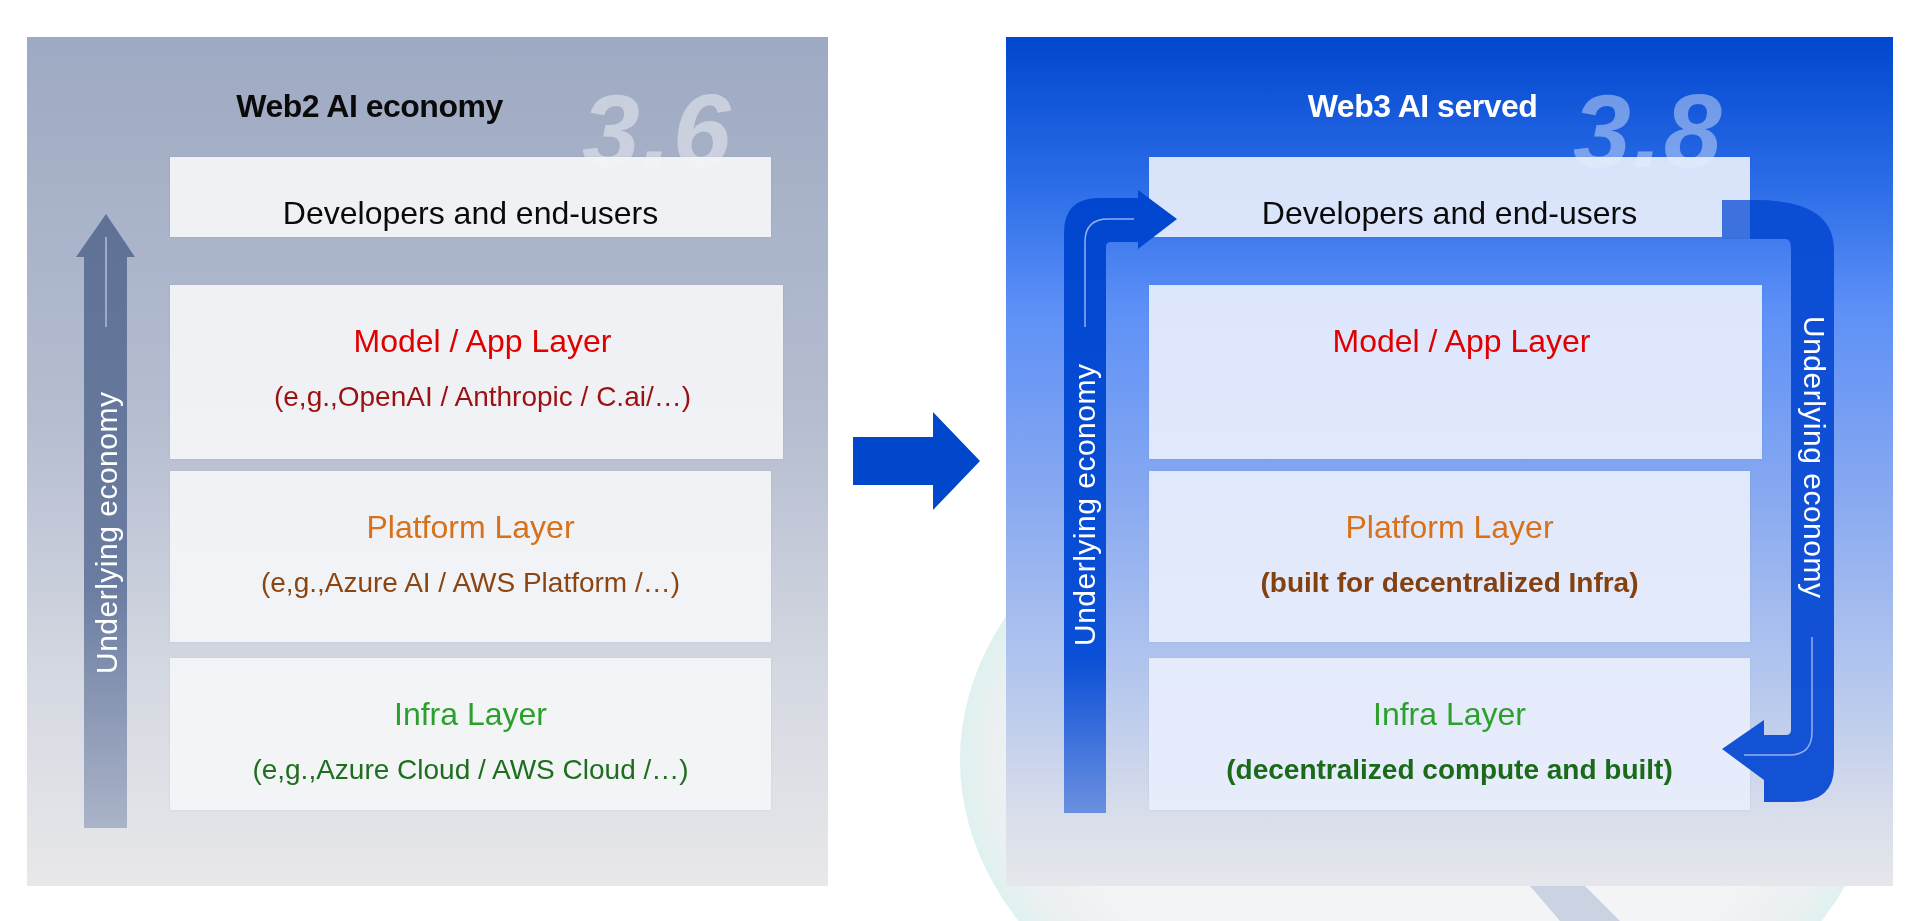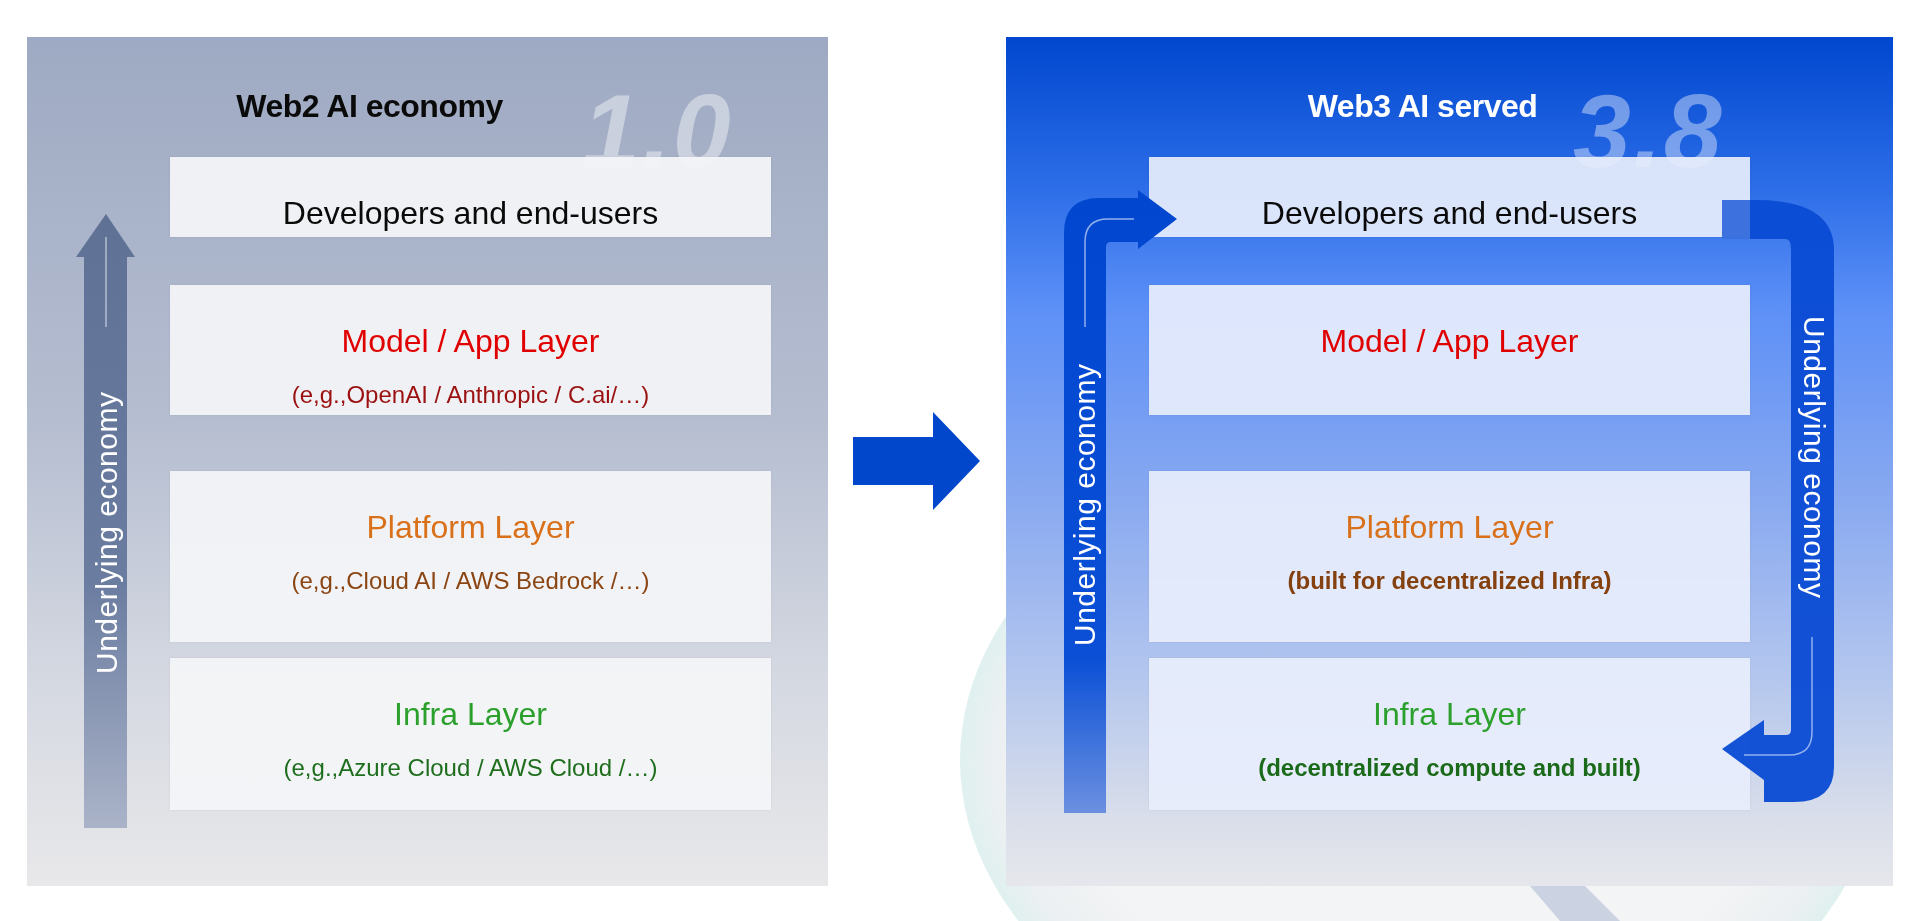--- a/index.html
+++ b/index.html
@@ -26,27 +26,27 @@
   }
   #panel-web2 .watermark { left: 555px; }
   #panel-web3 .watermark { left: 567px; color: rgba(255,255,255,0.40); }
   .layer {
     position: absolute; width: 601px; text-align: center;
     box-shadow: 0 0 2px rgba(0,0,0,0.08);
   }
   #panel-web2 .layer { left: 143px; background: rgba(244,245,248,0.93); }
   #panel-web3 .layer { left: 143px; background: rgba(232,238,252,0.92); }
   .layer.l0 { top: 120px; height: 80px; }
-  .layer.l1 { top: 248px; height: 130px; }
+  .layer.l1 { top: 248px; height: 174px; padding-left: 12px; }
   .layer.l2 { top: 434px; height: 171px; }
   .layer.l3 { top: 621px; height: 152px; }
   .layer-title { display: block; font-size: 32px; line-height: 1; }
   .l0 .layer-title { margin-top: 40px; color: #0a0a0a; }
   .l1 .layer-title, .l2 .layer-title, .l3 .layer-title { margin-top: 40px; }
-  .layer-sub { display: block; font-size: 24px; margin-top: 26px; line-height: 1; }
+  .layer-sub { display: block; font-size: 28px; margin-top: 26px; line-height: 1; }
   #panel-web3 .layer-sub { font-weight: bold; }
   svg.overlay { position: absolute; left: 0; top: 0; }
   .vlabel {
     position: absolute; color: #ffffff; font-size: 30px; white-space: nowrap;
     letter-spacing: 0.5px;
   }
   #center-arrow { position: absolute; left: 853px; top: 412px; }
 </style>
 </head>
 <body>
@@ -57,21 +57,21 @@
       <stop offset="0.75" stop-color="#f2f3f4"></stop>
       <stop offset="0.93" stop-color="#e9eef0"></stop>
       <stop offset="1" stop-color="#dcefee"></stop>
     </radialGradient>
   </defs>
   <ellipse cx="1420" cy="760" rx="460" ry="330" fill="url(#decoG)" opacity="0.9"></ellipse>
   <polygon points="1530,886 1585,886 1620,921 1560,921" fill="#b9c4dc" opacity="0.7"></polygon>
 </svg>
 
 <div id="panel-web2" class="panel">
-  <div class="watermark">1.0</div>
+  <div class="watermark">3.6</div>
   <div class="panel-title">Web2 AI economy</div>
 
   <svg class="overlay" width="801" height="849">
     <defs>
       <linearGradient id="w2arrow" x1="0" y1="0" x2="0" y2="1">
         <stop offset="0" stop-color="#5f7296"></stop>
         <stop offset="0.6" stop-color="#6a7ca0"></stop>
         <stop offset="1" stop-color="#aab3c8"></stop>
       </linearGradient>
     </defs>
@@ -82,21 +82,21 @@
 
   <div class="layer l0">
     <span class="layer-title">Developers and end-users</span>
   </div>
   <div class="layer l1">
     <span class="layer-title" style="color:#e00000">Model / App Layer</span>
     <span class="layer-sub" style="color:#9b1010">(e,g.,OpenAI / Anthropic / C.ai/…)</span>
   </div>
   <div class="layer l2">
     <span class="layer-title" style="color:#d9701a">Platform Layer</span>
-    <span class="layer-sub" style="color:#8b4513">(e,g.,Cloud AI / AWS Bedrock /…)</span>
+    <span class="layer-sub" style="color:#8b4513">(e,g.,Azure AI / AWS Platform /…)</span>
   </div>
   <div class="layer l3">
     <span class="layer-title" style="color:#2ca02c">Infra Layer</span>
     <span class="layer-sub" style="color:#1e6e1e">(e,g.,Azure Cloud / AWS Cloud /…)</span>
   </div>
 </div>
 
 <svg id="center-arrow" width="128" height="98">
   <polygon points="0,25 80,25 80,0 127,49 80,98 80,73 0,73" fill="#0047cc"></polygon>
 </svg>

